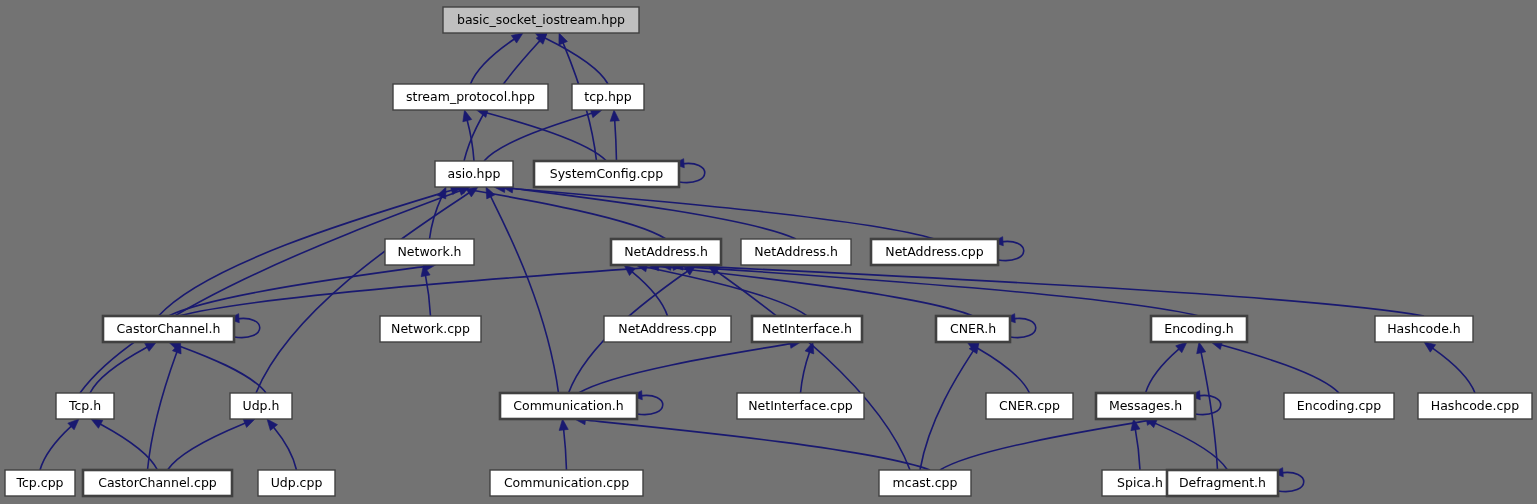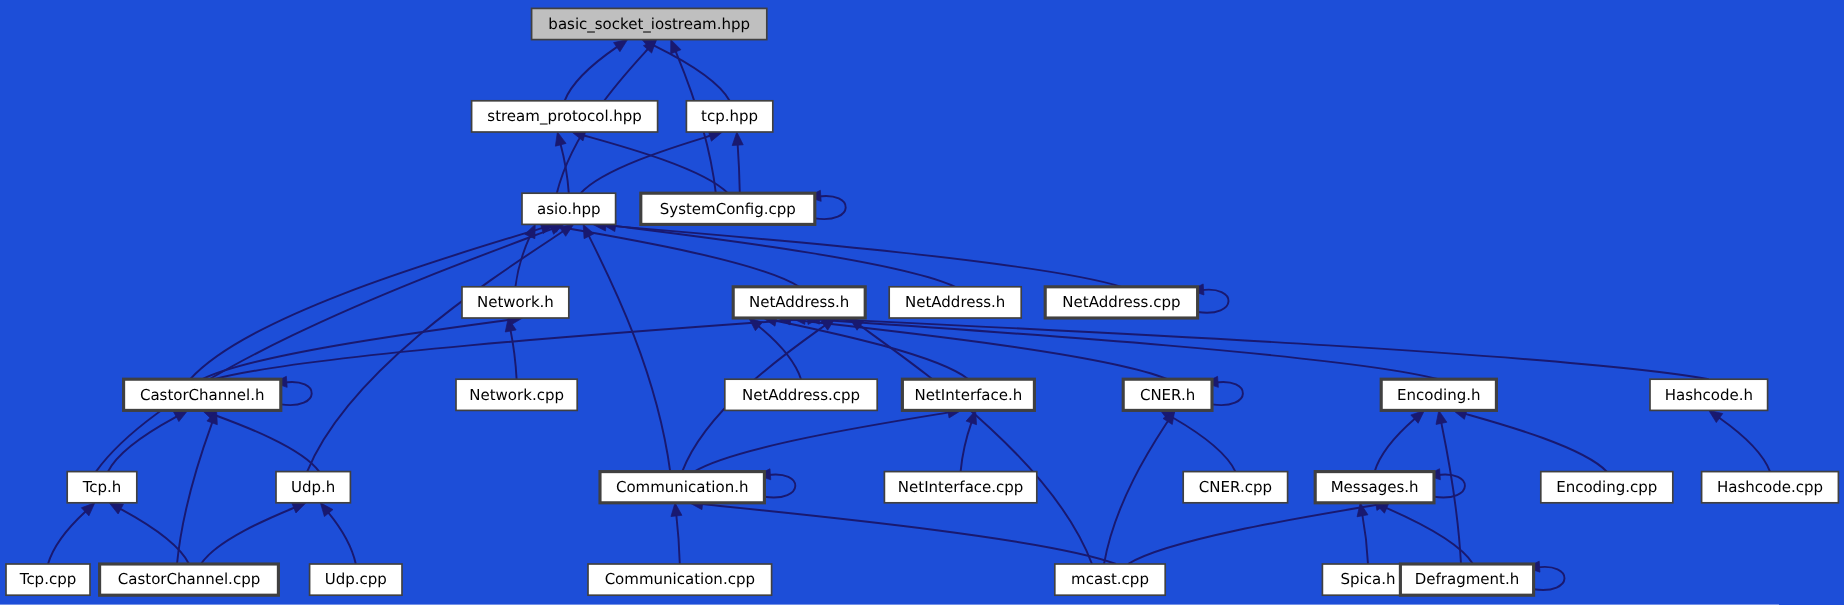--- a/index.html
+++ b/index.html
@@ -4,21 +4,21 @@
 <style>
   html, body {
     margin: 0;
     padding: 0;
     background: #ffffff;
   }
   #graph-root {
     position: relative;
     width: 1537px;
     height: 504px;
-    background: #1d4ed8;
+    background: #737373;
     font-family: "DejaVu Sans", sans-serif;
     overflow: hidden;
   }
   svg.graph-canvas {
     position: absolute;
     left: 0;
     top: 0;
     width: 1537px;
     height: 504px;
   }

